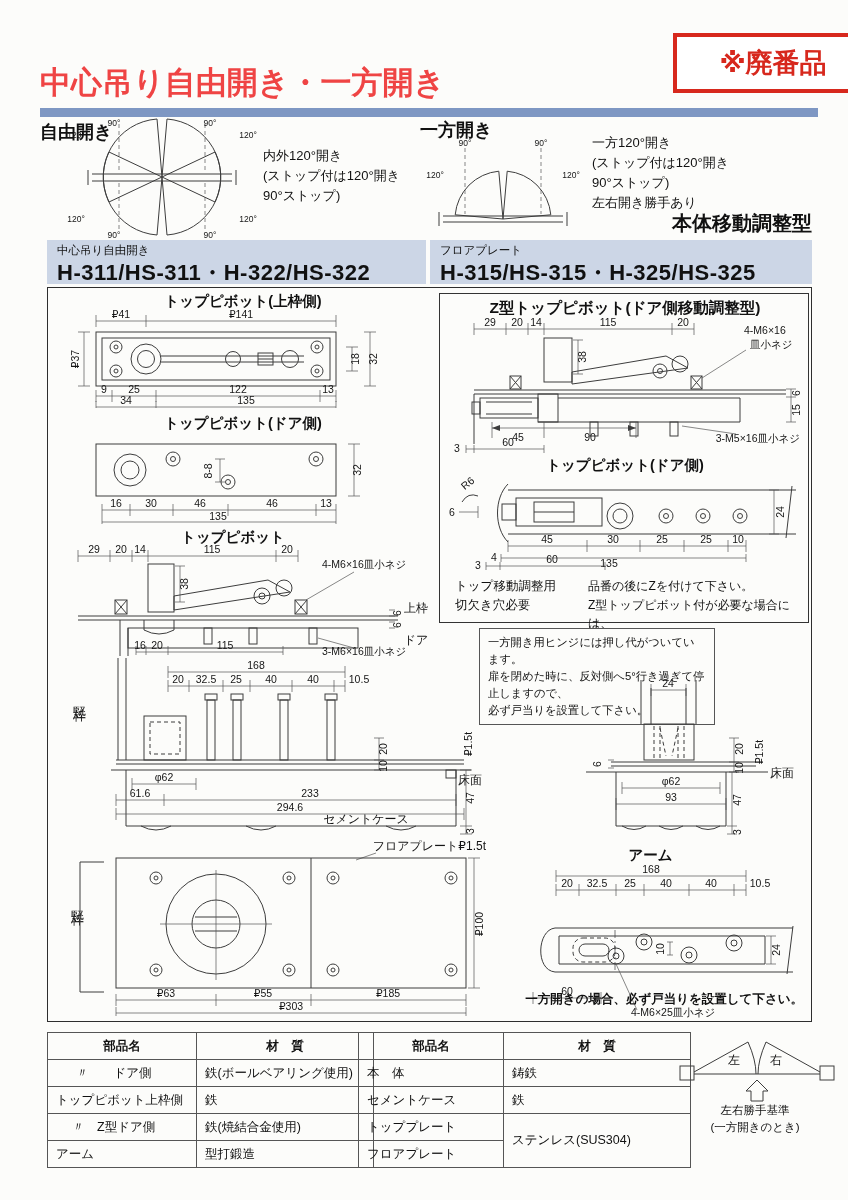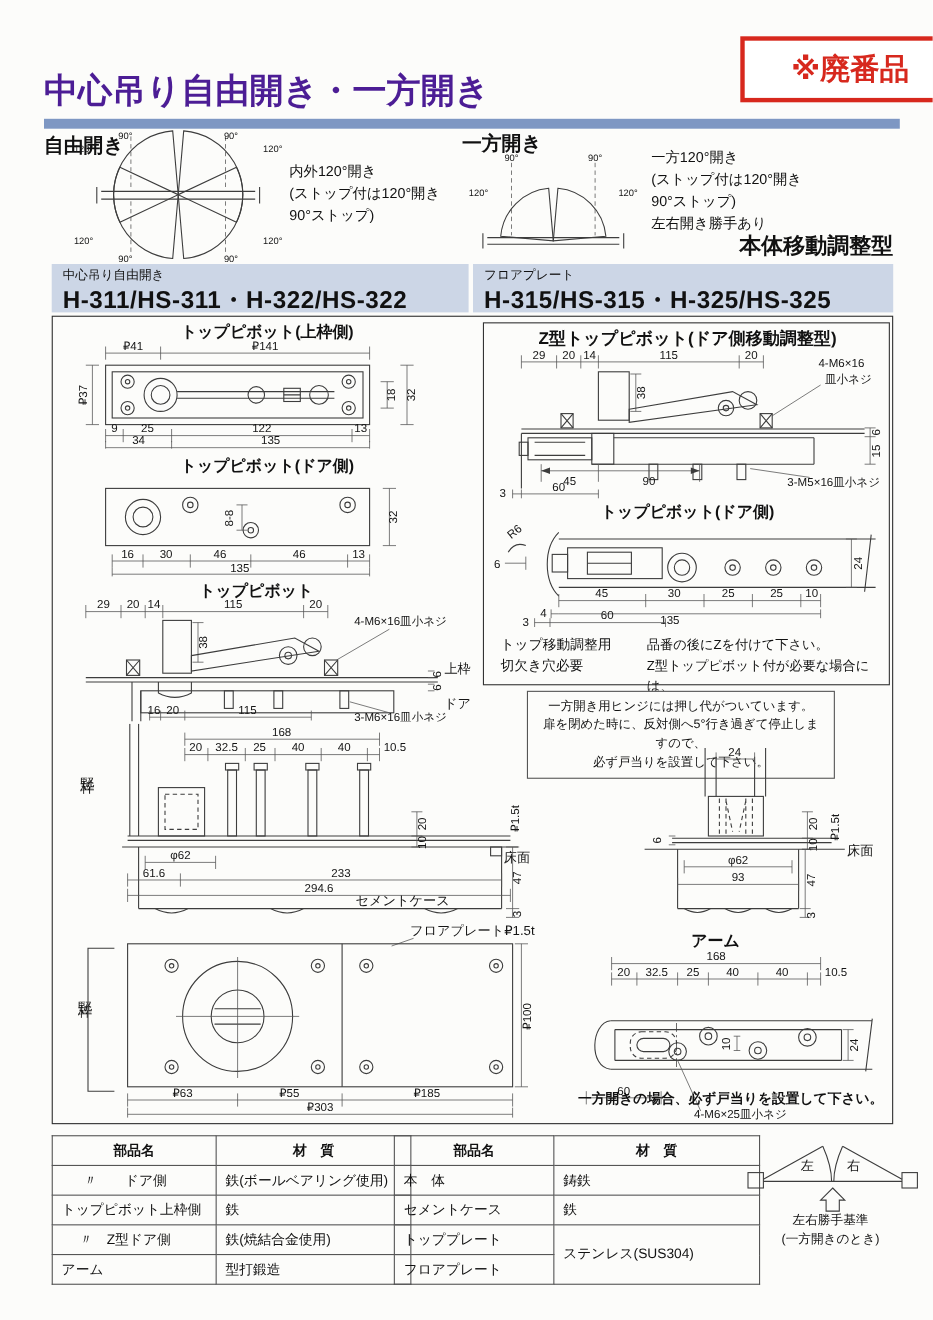--- a/index.html
+++ b/index.html
@@ -12,21 +12,21 @@
   svg .sm{font-size:8.5px;}
   svg line,svg path,svg rect,svg circle,svg polygon{stroke:#3d3d3d;stroke-width:1;fill:none;}
   svg .dim{stroke-width:.7;stroke:#555;}
   svg .dsh{stroke-dasharray:4 3;}
   svg .dd{stroke-dasharray:8 3 2 3;stroke-width:.7;}
   svg .fill{fill:#3d3d3d;stroke:none;}
   .as{text-anchor:start!important;}
   .ae{text-anchor:end!important;}
   .badge{border:4px solid #d7281d;color:#d7281d;font-size:27px;font-weight:bold;
          text-align:center;line-height:52px;background:#fff;padding-left:17px;}
-  .ptitle{font-size:31px;font-weight:bold;color:#4c1d95;letter-spacing:0px;}
+  .ptitle{font-size:31px;font-weight:bold;color:#ef4444;letter-spacing:0px;}
   .bluebar{background:#7e97c3;height:9px;}
   .seclabel{font-size:18px;font-weight:bold;}
   .desc{font-size:13px;line-height:1.55;}
   .mbar{background:#ccd6e6;box-sizing:border-box;padding:3px 0 0 10px;height:44px;}
   .mbar .sm1{font-size:11.5px;}
   .mbar .bg1{font-size:22px;font-weight:bold;letter-spacing:.5px;}
   .mainbox{border:1.5px solid #2e2e2e;box-sizing:border-box;}
   .zbox{border:1.5px solid #333;box-sizing:border-box;}
   .notebox{border:1px solid #555;font-size:11.3px;line-height:1.5;padding:5px 8px;box-sizing:border-box;background:#fcfcfa;}
   .vtext{writing-mode:vertical-rl;text-orientation:upright;font-size:13px;letter-spacing:2px;}
@@ -380,21 +380,21 @@
         <div>トップ移動調整用</div>
         <div>切欠き穴必要</div>
       </div>
       <div class="abs ntext" style="left:148px;top:283px;">
         <div>品番の後にZを付けて下さい。</div>
         <div>Z型トップピボット付が必要な場合には、</div>
         <div style="padding-left:28px;">(例)H-311Z</div>
       </div>
     </div>
 
-    <div class="abs notebox" style="left:431px;top:340px;width:280px;text-align:center;">
+    <div class="abs notebox" style="left:431px;top:340px;width:236px;">
       <div>一方開き用ヒンジには押し代がついています。</div>
       <div>扉を閉めた時に、反対側へ5°行き過ぎて停止しますので、</div>
       <div>必ず戸当りを設置して下さい。</div>
     </div>
 
     <svg class="abs" style="left:508px;top:388px;" width="245" height="170" viewBox="0 0 245 170">
       <path d="M85,4 V48 M140,4 V48 M95,12 V48 M130,12 V48"></path>
       <path class="dim" d="M95,14 H130 M95,8 V20 M130,8 V20"></path>
       <text x="112" y="11">24</text>
       <rect x="88" y="48" width="50" height="36"></rect>

